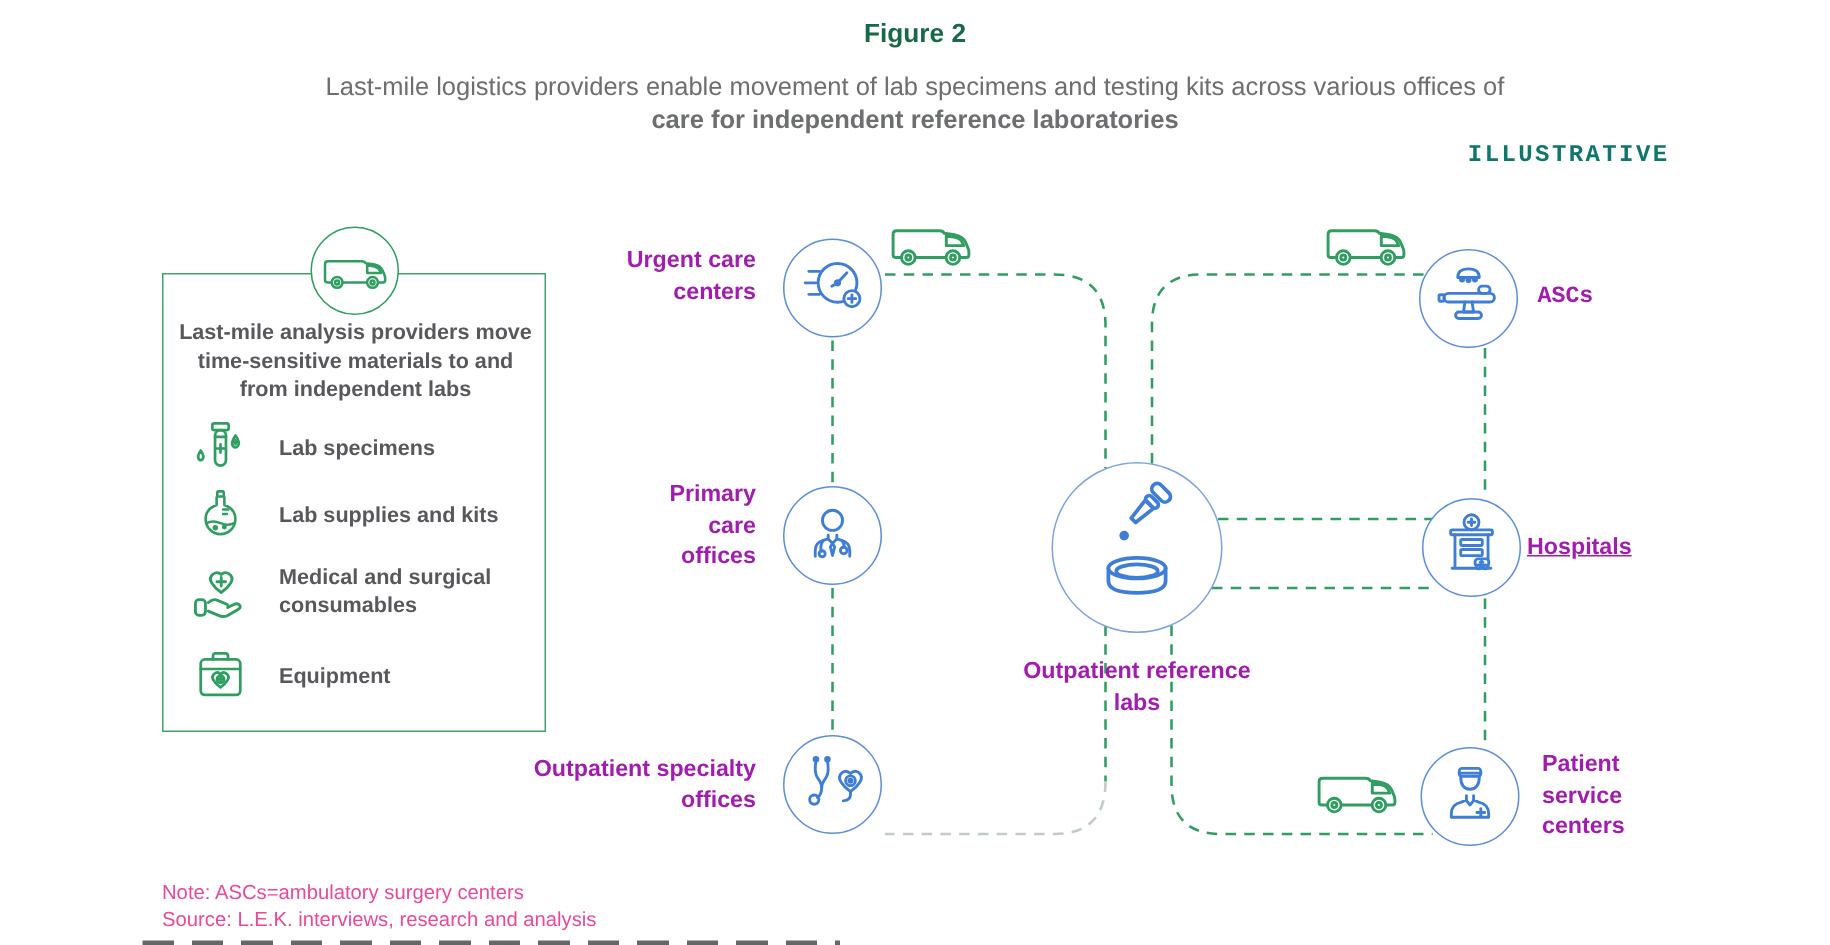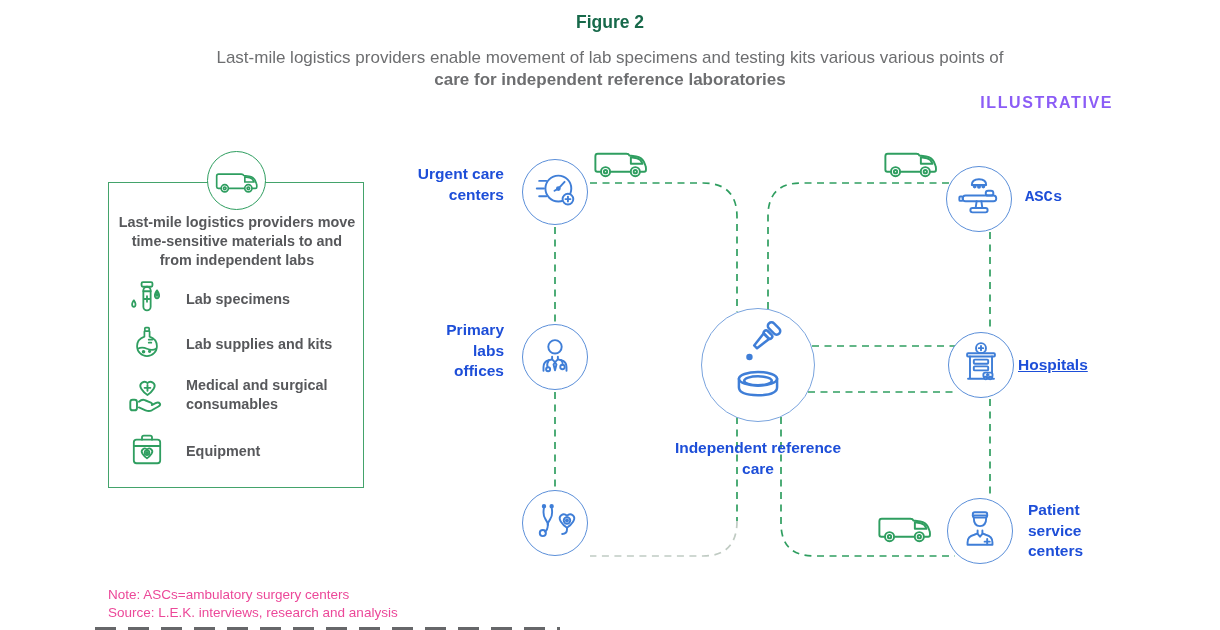--- a/index.html
+++ b/index.html
@@ -5,21 +5,21 @@
   html,body{margin:0;padding:0;background:#fff;}
   .canvas{position:relative;width:1220px;height:630px;background:#fff;overflow:hidden;
           font-family:"Liberation Sans",sans-serif;}
   
   .figure-label{position:absolute;top:12px;left:0;width:100%;text-align:center;
     font-size:17.5px;font-weight:700;color:#17694a;}
   .subtitle{position:absolute;left:0;width:100%;text-align:center;color:#6d6e70;
     font-size:17px;line-height:22px;}
   .subtitle.l1{top:47px;} .subtitle.l2{top:69px;font-weight:bold;}
   .tag{position:absolute;top:94px;right:107px;font-size:16px;font-weight:700;
-    letter-spacing:1.6px;color:#8b5cf6;}
+    letter-spacing:1.6px;color:#0f766e;font-family:Liberation Mono, monospace;}
   
   .legend-box{position:absolute;left:108px;top:182px;width:256px;height:306px;
     border:1.6px solid #43a36b;background:#fff;box-sizing:border-box;z-index:2;}
   .legend-truck-circle{position:absolute;left:207px;top:151px;width:59px;height:59px;
     border-radius:50%;border:1.6px solid #2f9e60;background:#fff;z-index:3;
     display:flex;align-items:center;justify-content:center;box-sizing:border-box;}
   .legend-title{position:absolute;left:118px;top:213px;width:238px;text-align:center;
     font-size:14.4px;font-weight:700;color:#57585b;line-height:19px;z-index:3;}
   .legend-item{position:absolute;left:124px;width:232px;height:46px;display:flex;
     align-items:center;gap:16px;z-index:3;}
@@ -32,21 +32,21 @@
     display:flex;align-items:center;justify-content:center;z-index:2;
     border:1.6px solid #5b8fd9;}
   .node.big{border-color:#7aa4de;}
   .n-urgent{left:522px;top:159px;width:66px;height:66px;}
   .n-primary{left:522px;top:324px;width:66px;height:66px;}
   .n-outpatient{left:522px;top:490px;width:66px;height:66px;}
   .n-labs{left:701px;top:308px;width:114px;height:114px;}
   .n-ascs{left:946px;top:166px;width:66px;height:66px;}
   .n-hospitals{left:948px;top:332px;width:66px;height:66px;}
   .n-patient{left:947px;top:498px;width:66px;height:66px;}
-  .node-label{position:absolute;font-size:15.5px;font-weight:700;color:#1d4ed8;
+  .node-label{position:absolute;font-size:15.5px;font-weight:700;color:#a21caf;
     line-height:20.5px;z-index:2;}
   .lab-urgent{left:394px;top:164px;width:110px;text-align:right;}
   .lab-primary{left:424px;top:320px;width:80px;text-align:right;}
   .lab-outpatient{left:354px;top:503px;width:150px;text-align:right;}
   .lab-labs{left:673px;top:438px;width:170px;text-align:center;}
   .lab-ascs{left:1025px;top:187px;width:80px;font-family:Liberation Mono, monospace;}
   .lab-hospitals{left:1018px;top:355px;width:100px;text-decoration:underline;}
   .lab-patient{left:1028px;top:500px;width:90px;}
   .truck{position:absolute;z-index:3;}
   .t-topleft{left:592px;top:145px;}
@@ -69,21 +69,21 @@
     <circle fill="#fff" cx="14" cy="27.5" r="4.7"></circle>
       <circle fill="none" cx="14" cy="27.5" r="1.7"></circle>
     <circle fill="#fff" cx="44.8" cy="27.5" r="4.7"></circle>
       <circle fill="none" cx="44.8" cy="27.5" r="1.7"></circle>
   </symbol>
 </svg>
 
 <div class="canvas">
 
   <div class="figure-label">Figure 2</div>
-  <div class="subtitle l1">Last-mile logistics providers enable movement of lab specimens and testing kits various various points of</div>
+  <div class="subtitle l1">Last-mile logistics providers enable movement of lab specimens and testing kits across various offices of</div>
   <div class="subtitle l2">care for independent reference laboratories</div>
   <div class="tag">ILLUSTRATIVE</div>
 
   <svg class="connectors" width="1220" height="630">
     <g fill="none" stroke="#2f9e60" stroke-width="1.7" stroke-dasharray="7 5.5">
       <path d="M590 183 H703 Q737 183 737 217 V312"></path>
       <path d="M768 309 V216 Q768 183 801 183 H950"></path>
       <path d="M781 417 V523 Q781 556 814 556 H955"></path>
       <path d="M812 346 H958"></path>
       <path d="M808 392 H958"></path>
@@ -111,21 +111,21 @@
         <use href="#sym-truck" stroke="#2f9e60" stroke-width="2" stroke-linejoin="round" stroke-linecap="round"></use>
       </svg>
   </span>
 
   <div class="legend-box"></div>
   <div class="legend-truck-circle">
     <svg width="46" height="28" viewBox="0 0 60 36">
         <use href="#sym-truck" stroke="#2f9e60" stroke-width="2.2" stroke-linejoin="round" stroke-linecap="round"></use>
       </svg>
   </div>
-  <div class="legend-title">Last-mile logistics providers move time-sensitive materials to and from independent labs</div>
+  <div class="legend-title">Last-mile analysis providers move time-sensitive materials to and from independent labs</div>
 
   <div class="legend-item li1">
     <span class="ic">
       <svg width="40" height="42" viewBox="0 0 44 44" fill="none" stroke="#2f9e60" stroke-width="2" stroke-linecap="round" stroke-linejoin="round">
         <rect x="16" y="3.5" width="12" height="5" rx="1.5"></rect>
         <rect x="18" y="8.5" width="8" height="26" rx="4"></rect>
         <path d="M18 13.5 h8 M22 19 v6 M19.2 22 h5.6"></path>
         <path d="M7.5 23.5 C9.5 26.5 10 28.3 8.9 29.8 C8.1 30.8 6.9 30.8 6.1 29.8 C5 28.3 5.5 26.5 7.5 23.5 Z"></path>
         <path d="M33 12.5 C35.5 16 36.2 18.3 34.8 20.2 C33.8 21.5 32.2 21.5 31.2 20.2 C29.8 18.3 30.5 16 33 12.5 Z"></path>
         <path d="M33 15.8 v3 M31.5 17.3 h3"></path>
@@ -276,22 +276,23 @@
         <path d="M16.5 9.8 H31.5"></path>
         <path d="M17.5 12 Q17.5 21 24 21 Q30.5 21 30.5 12"></path>
         <path d="M11 40.5 V38 Q11 31.5 18 30 L21.5 28.5 V25.5 M26.5 25.5 V28.5 L30 30 Q37 31.5 37 38 V40.5 H11"></path>
         <path d="M21.5 29 L24 32 L26.5 29"></path>
         <path d="M31.5 34.5 V40 M28.8 37.2 H34.2"></path>
       </svg>
     </span>
   </div>
 
   <div class="node-label lab-urgent">Urgent care centers</div>
-  <div class="node-label lab-primary">Primary labs offices</div>
-  <div class="node-label lab-labs">Independent reference care</div>
+  <div class="node-label lab-primary">Primary care offices</div>
+  <div class="node-label lab-outpatient">Outpatient specialty offices</div>
+  <div class="node-label lab-labs">Outpatient reference labs</div>
   <div class="node-label lab-ascs">ASCs</div>
   <div class="node-label lab-hospitals">Hospitals</div>
   <div class="node-label lab-patient">Patient service centers</div>
 
   <div class="footnote fn1">Note: ASCs=ambulatory surgery centers</div>
   <div class="footnote fn2">Source: L.E.K. interviews, research and analysis</div>
   <div class="cutoff-artifact"></div>
 
 </div>
 

